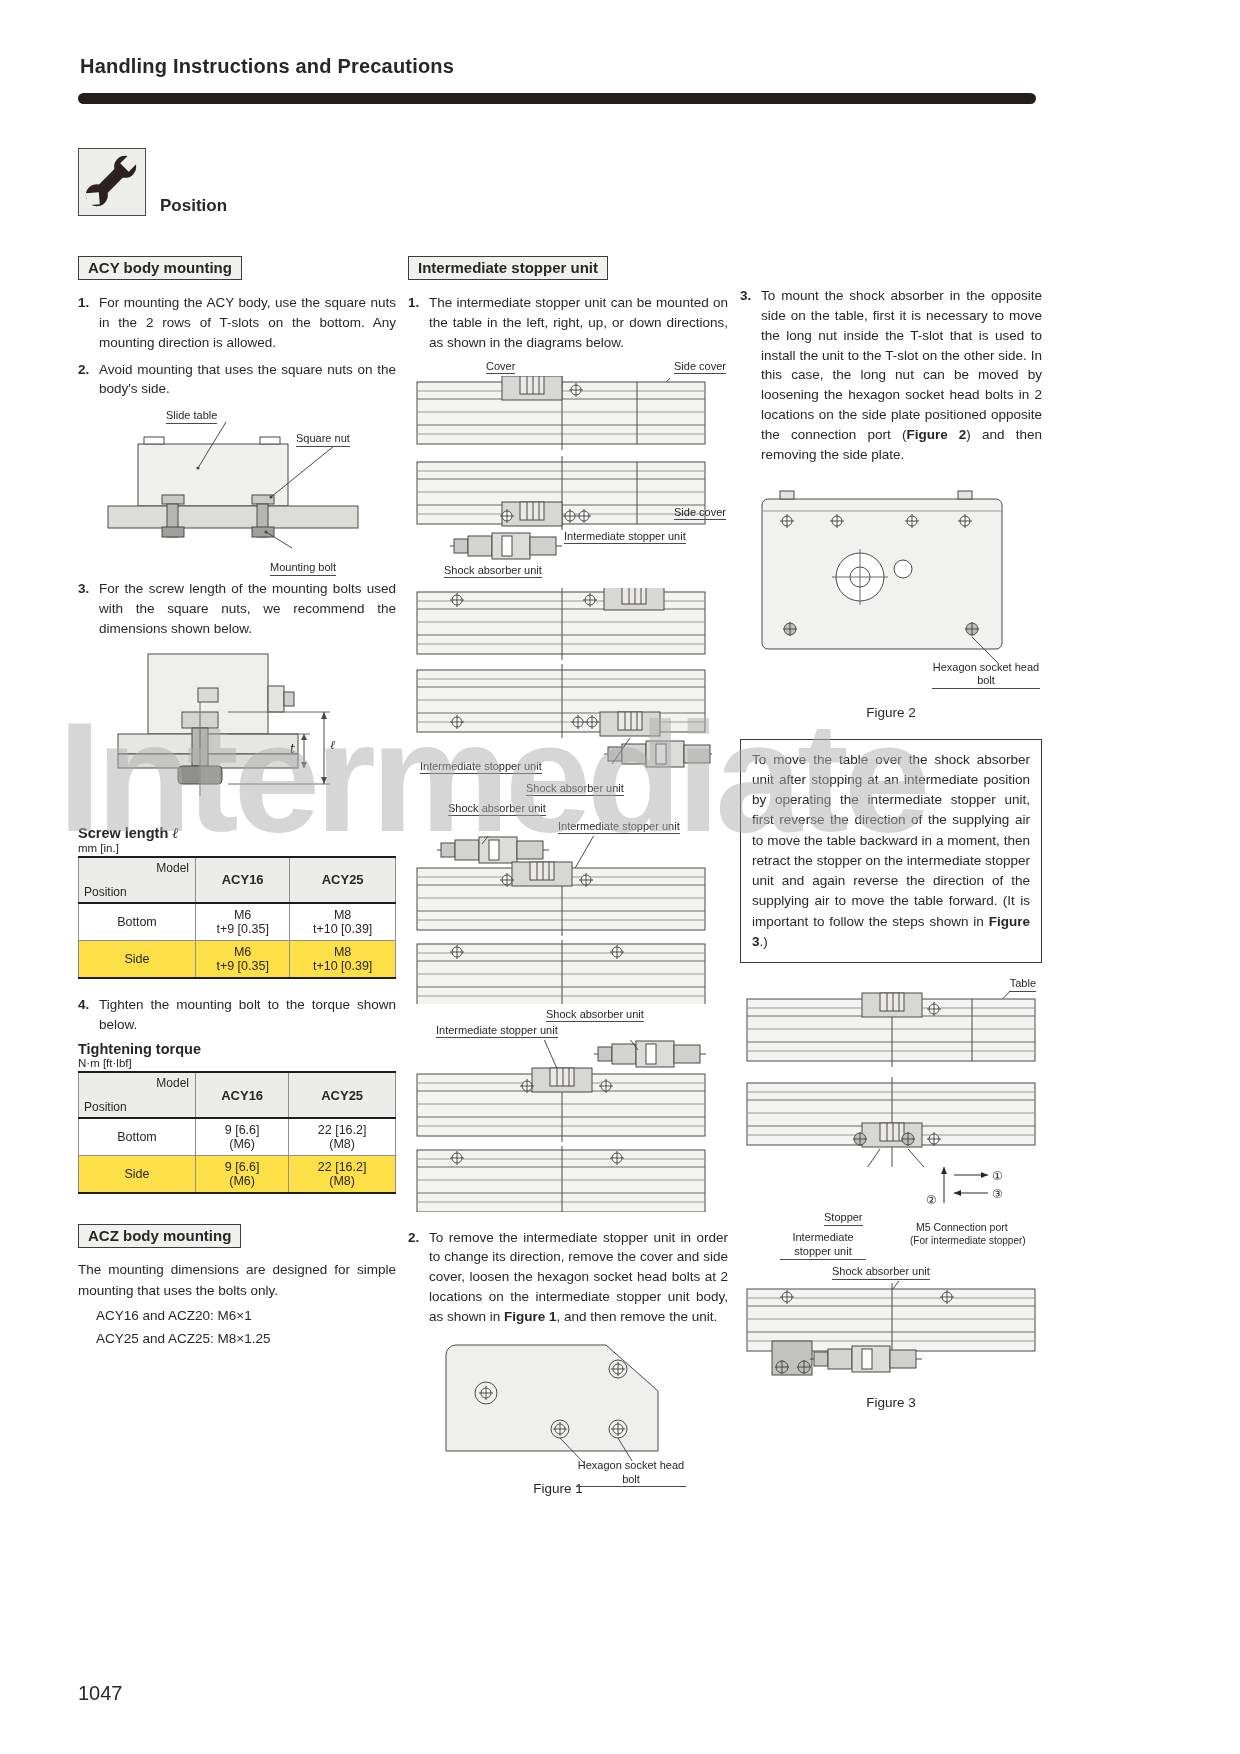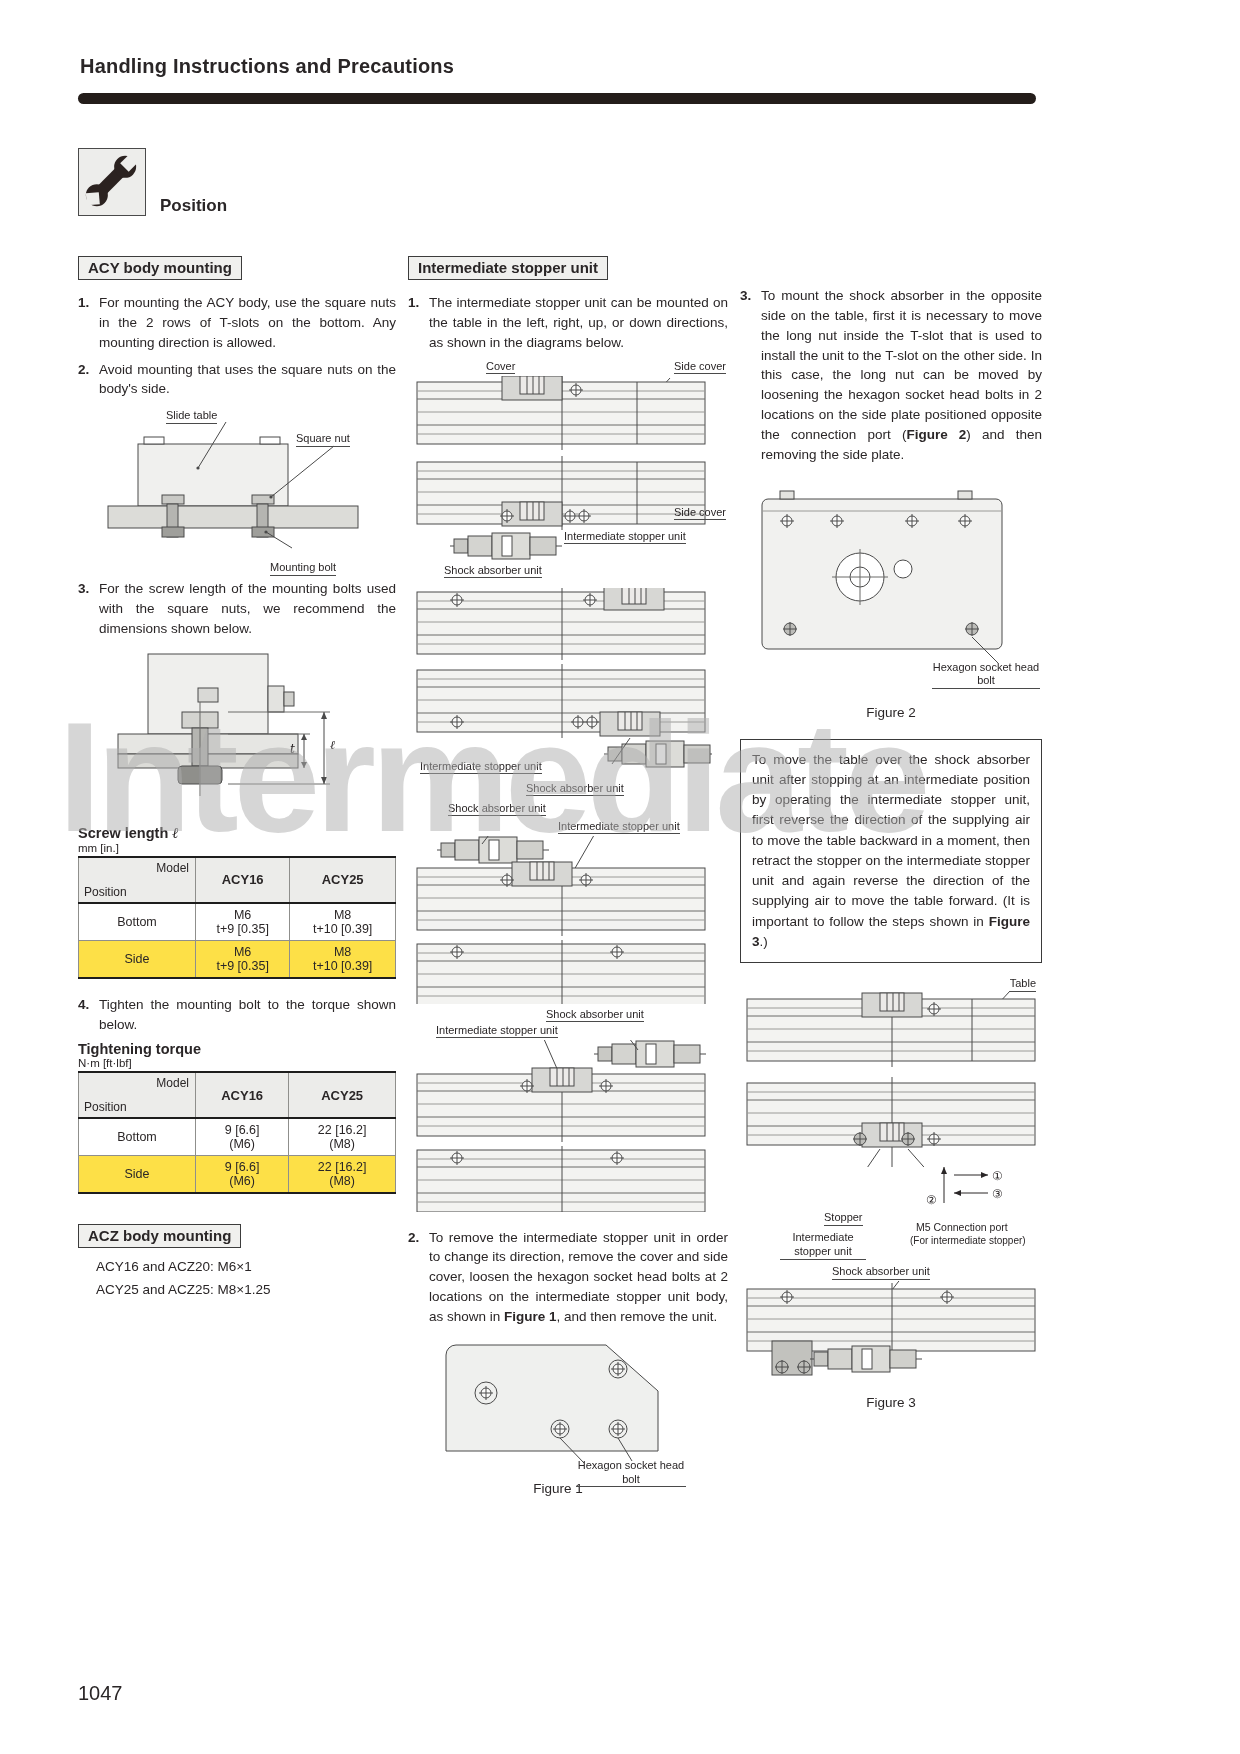--- a/index.html
+++ b/index.html
@@ -275,20 +275,21 @@
             <div>22 [16.2]</div>
             <div>(M8)</div>
           </td>
         </tr>
       </tbody>
         </table>
     </div>
 
     <div style="margin-top:30px">
       <div class="sec-box">ACZ body mounting</div>
+      <div class="plain">The mounting dimensions are designed for simple mounting that uses the bolts only.</div>
       <div class="spec">ACY16 and ACZ20: M6×1</div>
       <div class="spec">ACY25 and ACZ25: M8×1.25</div>
     </div>
   </div>
 
   <div class="col col-mid">
     <div class="sec-box">Intermediate stopper unit</div>
 
     <div class="item">
       <span class="num">1.</span>

